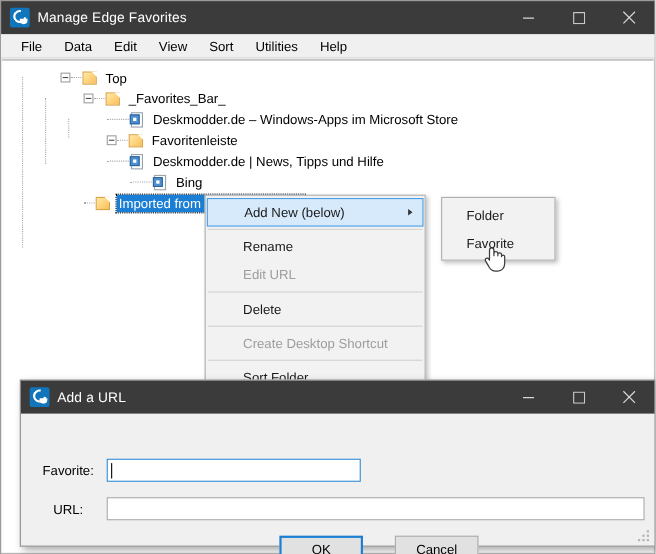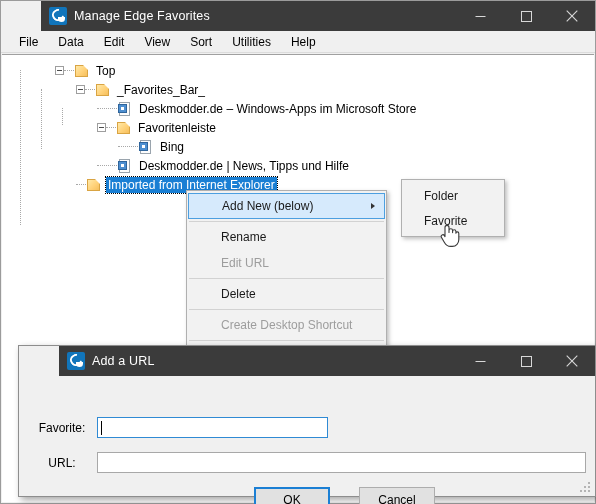--- a/index.html
+++ b/index.html
@@ -29,21 +29,20 @@
     box-sizing: border-box;
   }
 
   .titlebar {
     height: 30px;
     background: #3b3b3b;
     display: flex;
     align-items: center;
     position: relative;
     box-sizing: border-box;
-    margin-left: 40px;
   }
   .titlebar .tb-icon {
     width: 18px;
     height: 18px;
     margin-left: 8px;
     margin-right: 7px;
     flex: none;
     position: relative;
   }
   .titlebar .tb-title {
@@ -459,51 +458,51 @@
       <div class="tnode" style="padding-left:55px;">
         <div class="expander"></div>
         <div class="dots-h" style="width:10px;"></div>
         <div class="ico-folder">
             <div class="body"></div>
             <div class="fold"></div>
           </div>
         <div class="label">Favoritenleiste</div>
       </div>
 
+      <div class="tnode" style="padding-left:55px;">
+        <div class="dots-h" style="width:20px;"></div>
+        <div class="ico-page">
+            <div class="sheet"></div>
+            <div class="badge"></div>
+          </div>
+        <div class="label">Deskmodder.de | News, Tipps und Hilfe</div>
+      </div>
+
       <div class="tnode" style="padding-left:76px;">
         <div class="dots-h" style="width:20px;"></div>
         <div class="ico-page">
             <div class="sheet"></div>
             <div class="badge"></div>
           </div>
         <div class="label">Bing</div>
       </div>
 
-      <div class="tnode" style="padding-left:55px;">
-        <div class="dots-h" style="width:20px;"></div>
-        <div class="ico-page">
-            <div class="sheet"></div>
-            <div class="badge"></div>
-          </div>
-        <div class="label">Deskmodder.de | News, Tipps und Hilfe</div>
-      </div>
-
       <div class="tnode selected" style="padding-left:34px;">
         <div class="dots-h" style="width:10px;"></div>
         <div class="ico-folder">
             <div class="body"></div>
             <div class="fold"></div>
           </div>
         <div class="label">Imported from Internet Explorer</div>
       </div>
 
     </div>
   </div>
 
-  <div class="ctx-menu" style="left:185px; top:189px; width:201px;">
+  <div class="ctx-menu" style="left:185px; top:176px; width:201px;">
     <div class="ctx-item highlighted">
       <span>Add New (below)</span>
       <span class="ctx-arrow"></span>
     </div>
     <div class="ctx-sep"></div>
     <div class="ctx-item">
       <span>Rename</span>
     </div>
     <div class="ctx-item disabled">
       <span>Edit URL</span>

